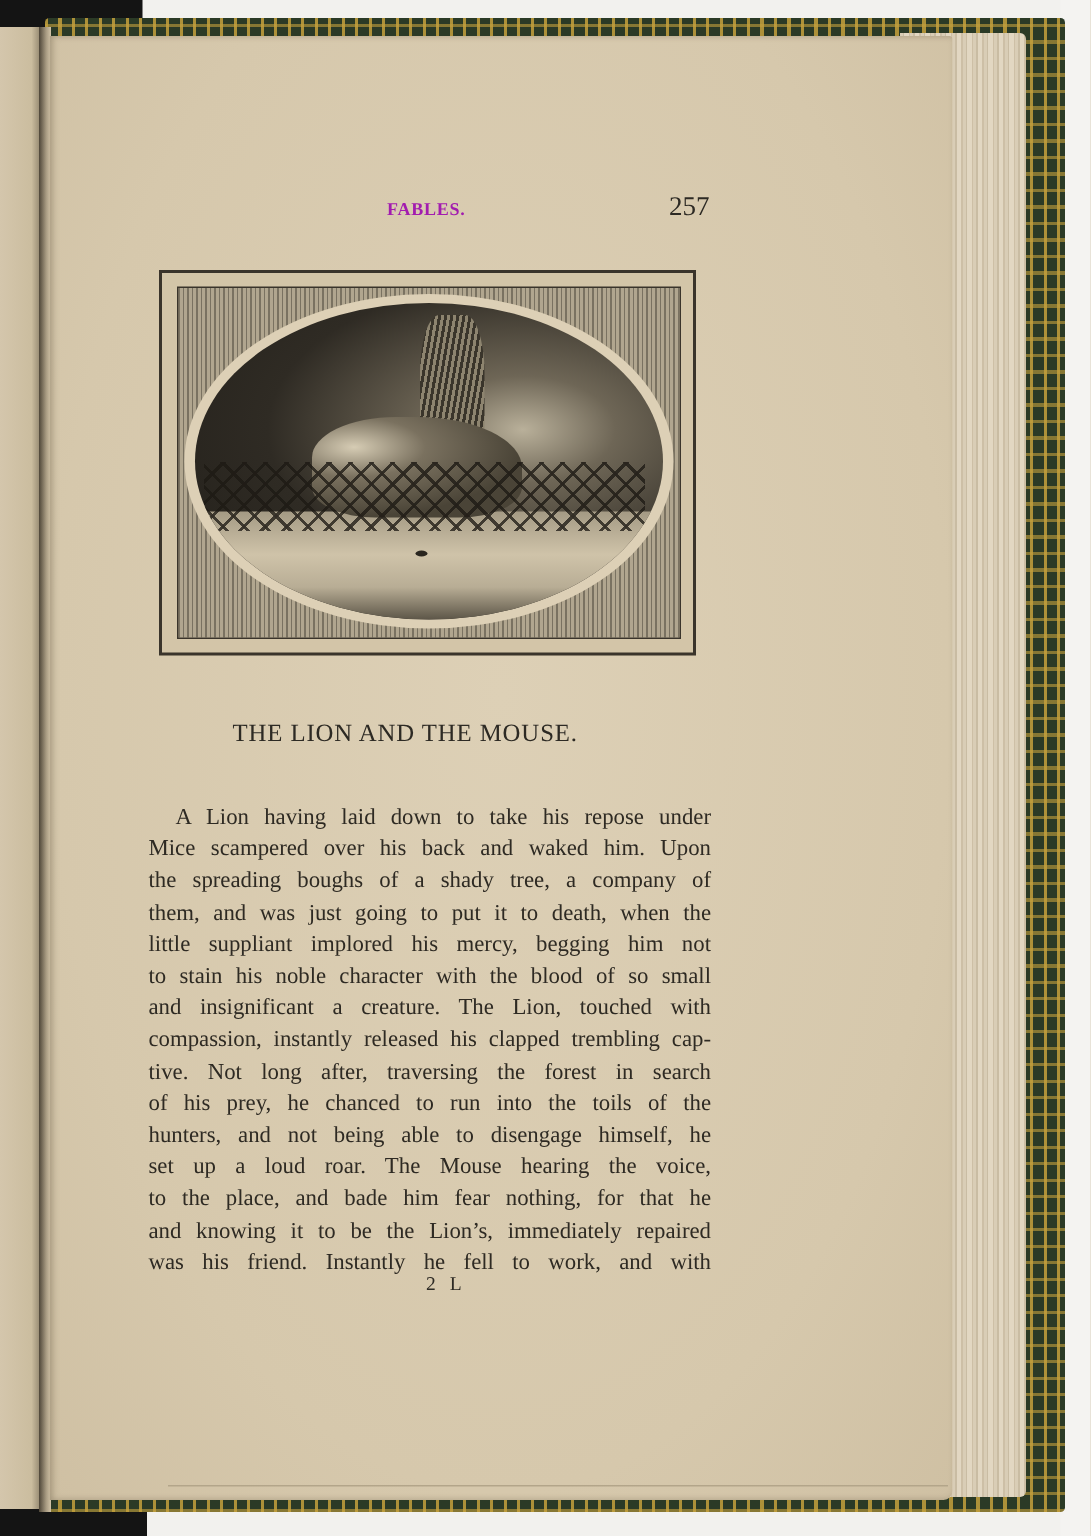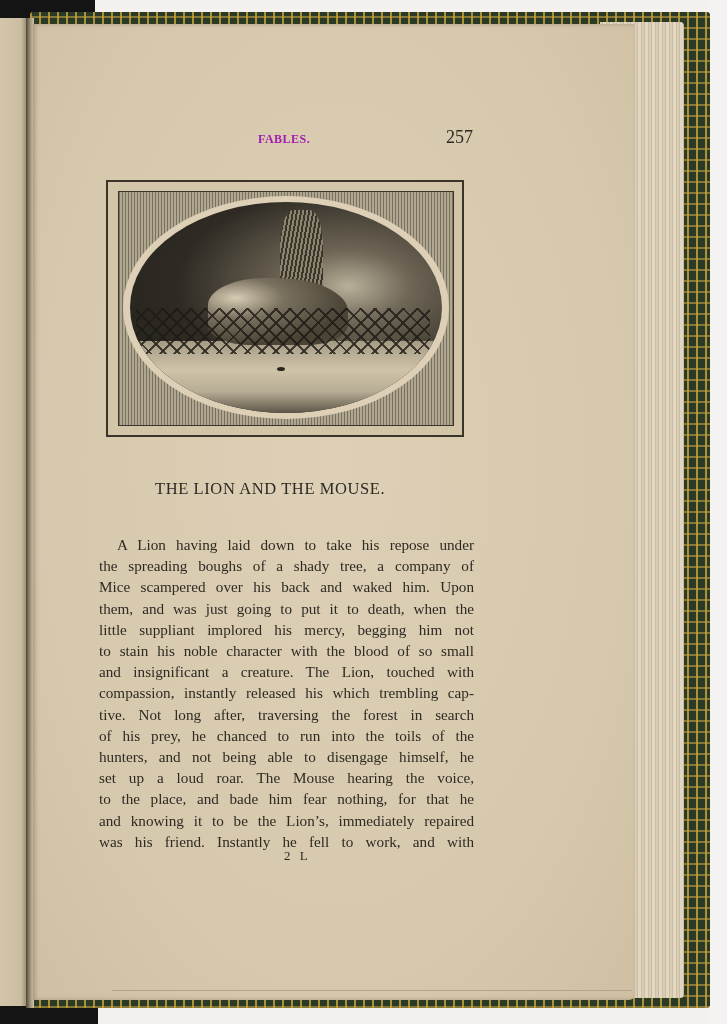--- a/index.html
+++ b/index.html
@@ -150,27 +150,27 @@
         <div class="scene-mouse"></div>
       </div>
     </div>
   </div>
 </div>
 
 <div class="fable-title">THE LION AND THE MOUSE.</div>
 
 <div class="fable-body">
   <span class="fable-line indent">A Lion having laid down to take his repose under</span>
+  <span class="fable-line">Mice scampered over his back and waked him.   Upon</span>
   <span class="fable-line">the spreading boughs of a shady tree, a company of</span>
-  <span class="fable-line">Mice scampered over his back and waked him.   Upon</span>
   <span class="fable-line">them, and was just going to put it to death, when the</span>
   <span class="fable-line">little suppliant implored his mercy, begging him not</span>
   <span class="fable-line">to stain his noble character with the blood of so small</span>
   <span class="fable-line">and insignificant a creature.   The Lion, touched with</span>
-  <span class="fable-line">compassion, instantly released his which trembling cap-</span>
+  <span class="fable-line">compassion, instantly released his clapped trembling cap-</span>
   <span class="fable-line">tive.   Not long after, traversing the forest in search</span>
   <span class="fable-line">of his prey, he chanced to run into the toils of the</span>
   <span class="fable-line">hunters, and not being able to disengage himself, he</span>
   <span class="fable-line">set up a loud roar.   The Mouse hearing the voice,</span>
   <span class="fable-line">to the place, and bade him fear nothing, for that he</span>
   <span class="fable-line">and knowing it to be the Lion’s, immediately repaired</span>
   <span class="fable-line">was his friend.   Instantly he fell to work, and with</span>
 </div>
 
 <div class="signature-mark">2 L</div>

